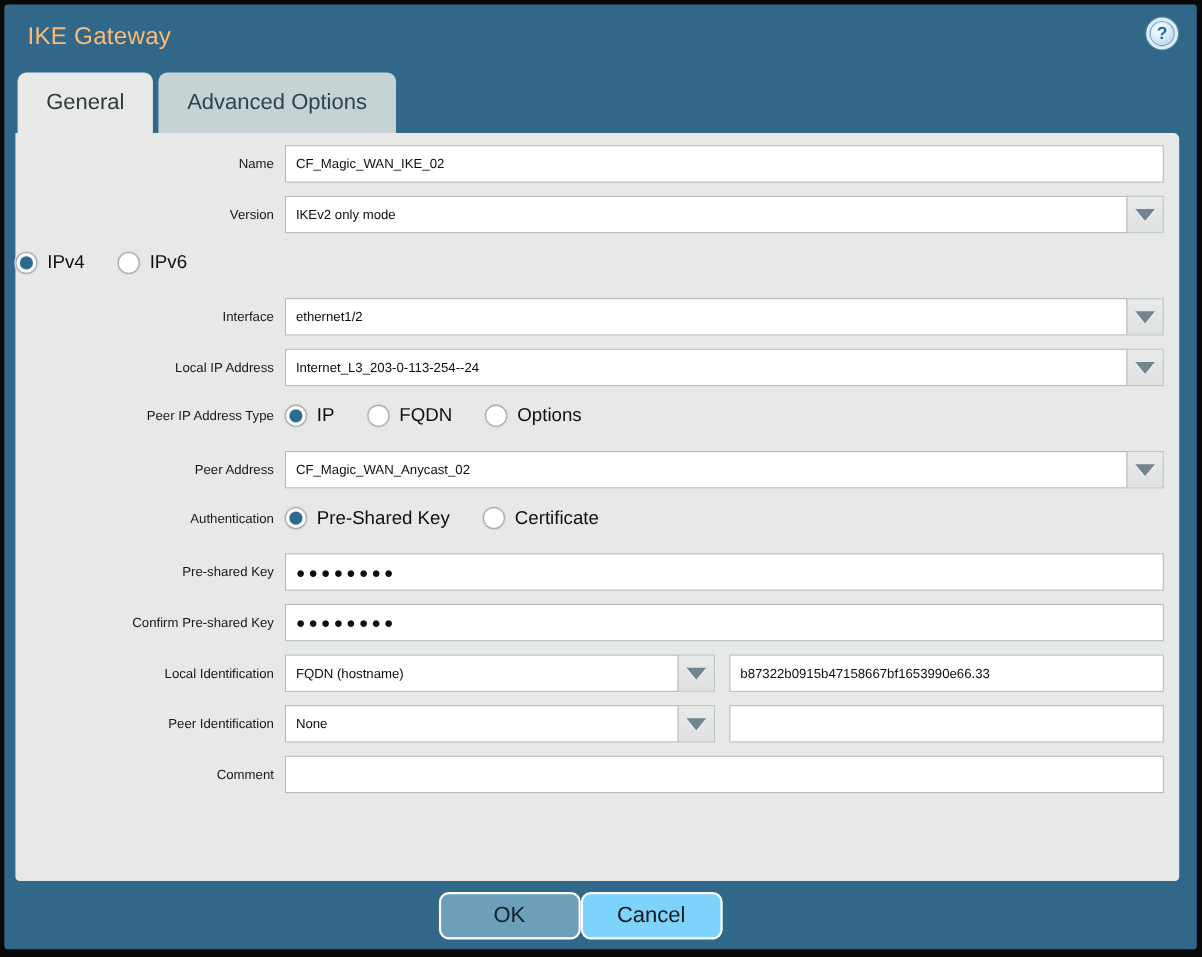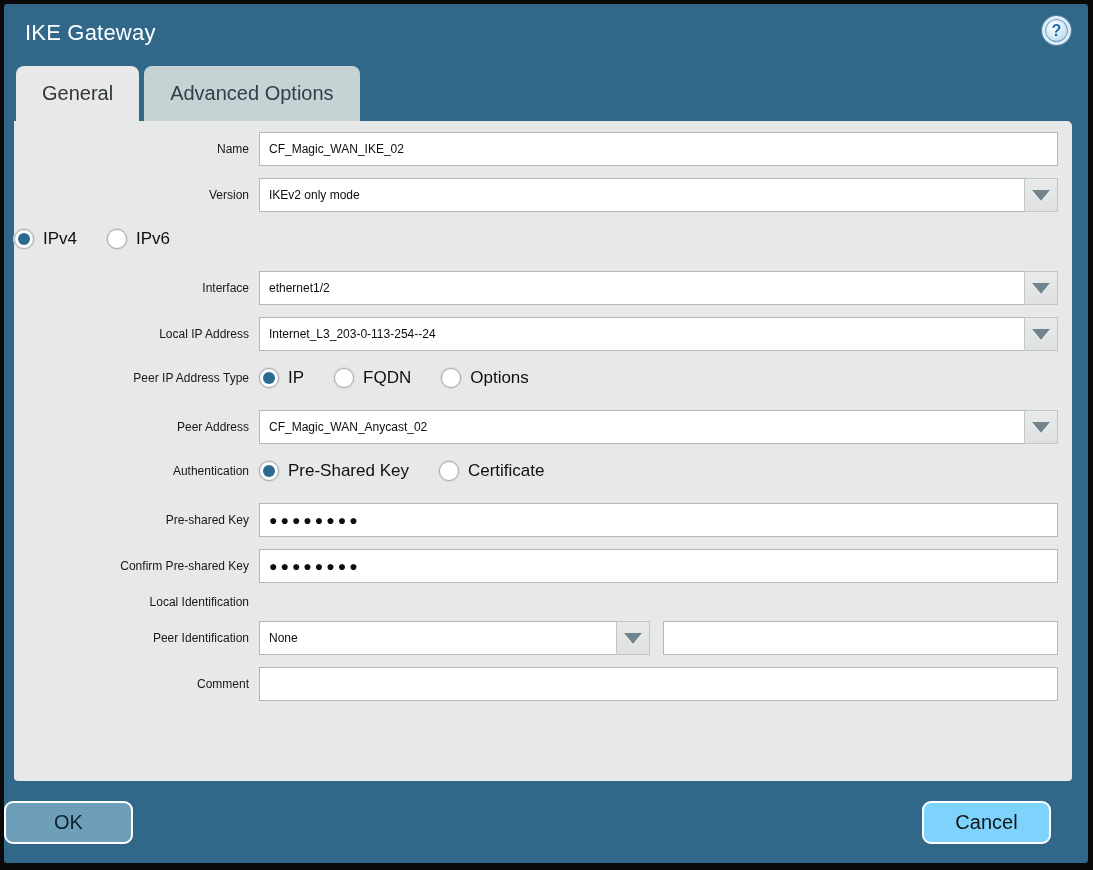--- a/index.html
+++ b/index.html
@@ -24,21 +24,21 @@
     overflow: hidden;
   }
   .title-bar {
     position: relative;
     height: 62px;
     padding: 16px 20px 0 21px;
   }
   .title-text {
     font-size: 22px;
     font-weight: 400;
-    color: #ffffff;
+    color: #fdba74;
     letter-spacing: 0.2px;
   }
   .help-btn {
     position: absolute;
     top: 12px; right: 17px;
     width: 29px; height: 29px;
     border-radius: 50%;
     background: radial-gradient(circle at 38% 32%, #ffffff 0%, #d8eaf7 45%, #a8cce6 100%);
     border: 3px solid #dcecf8;
     box-shadow: 0 0 0 1px #55819f, inset 0 0 0 1px #6aa1c8;
@@ -158,23 +158,23 @@
     background: #2a6b92;
   }
   .radio-opt .opt-label {
     margin-left: 9px;
     font-size: 17px;
     color: #0e0f10;
   }
   .ident-combo { width: 391px; flex: none; }
   .ident-gap { width: 13px; flex: none; }
   .footer {
-    height: 82px;
+    height: 62px;
     display: flex;
-    justify-content: space-between;
+    justify-content: center;
     align-items: center;
     padding-right: 37px;
   }
   .btn {
     width: 129px;
     height: 43px;
     border-radius: 9px;
     border: 2px solid #ffffff;
     font-family: "Liberation Sans", sans-serif;
     font-size: 20px;
@@ -312,20 +312,30 @@
 
       <div class="row">
         <span class="lbl">Confirm Pre-shared Key</span>
         <div class="ctrl">
           <input class="text dots" type="text" value="●●●●●●●●" style="">
         </div>
       </div>
 
       <div class="row">
         <span class="lbl">Local Identification</span>
+        <div class="ctrl">
+          <div class="combo ident-combo">
+            <input class="text" type="text" value="FQDN (hostname)" style="">
+            <div class="combo-btn">
+              <div class="tri"></div>
+            </div>
+          </div>
+          <div class="ident-gap"></div>
+          <input class="text" type="text" value="b87322b0915b47158667bf1653990e66.33" style="">
+        </div>
       </div>
 
       <div class="row">
         <span class="lbl">Peer Identification</span>
         <div class="ctrl">
           <div class="combo ident-combo">
             <input class="text" type="text" value="None" style="">
             <div class="combo-btn">
               <div class="tri"></div>
             </div>

